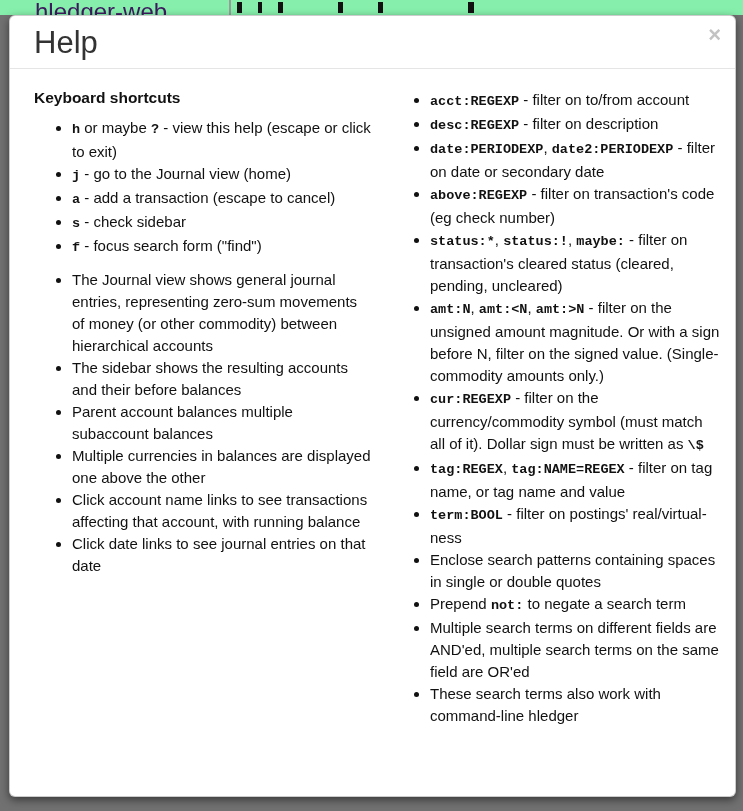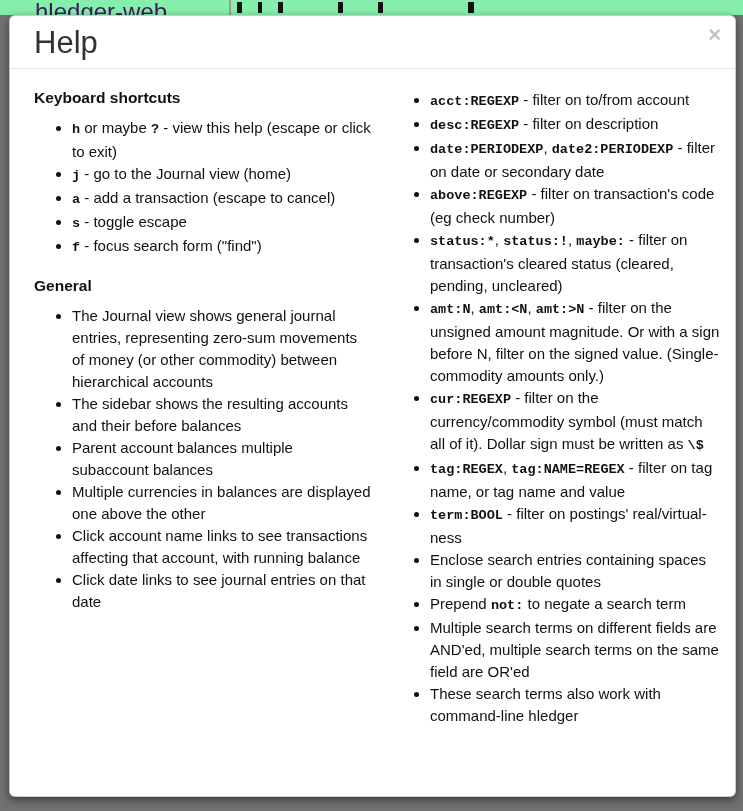--- a/index.html
+++ b/index.html
@@ -106,44 +106,43 @@
     <div class="modal-title">Help</div>
     <button class="close-btn">×</button>
   </div>
   <div class="modal-body">
     <div class="col col-left">
         <div class="section-heading">Keyboard shortcuts</div>
         <ul class="help-list">
           <li><code>h</code><span> or maybe </span><code>?</code><span> - view this help (escape or click to exit)</span></li>
           <li><code>j</code><span> - go to the Journal view (home)</span></li>
           <li><code>a</code><span> - add a transaction (escape to cancel)</span></li>
-          <li><code>s</code><span> - toggle escape</span></li>
+          <li><code>s</code><span> - check sidebar</span></li>
           <li><code>f</code><span> - focus search form ("find")</span></li>
         </ul>
-        <div class="section-heading">General</div>
         <ul class="help-list">
           <li><span>The Journal view shows general journal entries, representing zero-sum movements of money (or other commodity) between hierarchical accounts</span></li>
           <li><span>The sidebar shows the resulting accounts and their before balances</span></li>
           <li><span>Parent account balances multiple subaccount balances</span></li>
           <li><span>Multiple currencies in balances are displayed one above the other</span></li>
           <li><span>Click account name links to see transactions affecting that account, with running balance</span></li>
           <li><span>Click date links to see journal entries on that date</span></li>
         </ul>
       </div>
     <div class="col col-right">
         <ul class="help-list">
           <li><code>acct:REGEXP</code><span> - filter on to/from account</span></li>
           <li><code>desc:REGEXP</code><span> - filter on description</span></li>
           <li><code>date:PERIODEXP</code><span>, </span><code>date2:PERIODEXP</code><span> - filter on date or secondary date</span></li>
           <li><code>above:REGEXP</code><span> - filter on transaction's code (eg check number)</span></li>
           <li><code>status:*</code><span>, </span><code>status:!</code><span>, </span><code>maybe:</code><span> - filter on transaction's cleared status (cleared, pending, uncleared)</span></li>
           <li><code>amt:N</code><span>, </span><code>amt:&lt;N</code><span>, </span><code>amt:&gt;N</code><span> - filter on the unsigned amount magnitude. Or with a sign before N, filter on the signed value. (Single-commodity amounts only.)</span></li>
           <li><code>cur:REGEXP</code><span> - filter on the currency/commodity symbol (must match all of it). Dollar sign must be written as </span><code>\$</code></li>
           <li><code>tag:REGEX</code><span>, </span><code>tag:NAME=REGEX</code><span> - filter on tag name, or tag name and value</span></li>
           <li><code>term:BOOL</code><span> - filter on postings' real/virtual-ness</span></li>
-          <li><span>Enclose search entries containing spaces in single or double quotes</span></li>
+          <li><span>Enclose search patterns containing spaces in single or double quotes</span></li>
           <li><span>Prepend </span><code>not:</code><span> to negate a search term</span></li>
           <li><span>Multiple search terms on different fields are AND'ed, multiple search terms on the same field are OR'ed</span></li>
           <li><span>These search terms also work with command-line hledger</span></li>
         </ul>
       </div>
   </div>
 </div>
 
 </body></html>

